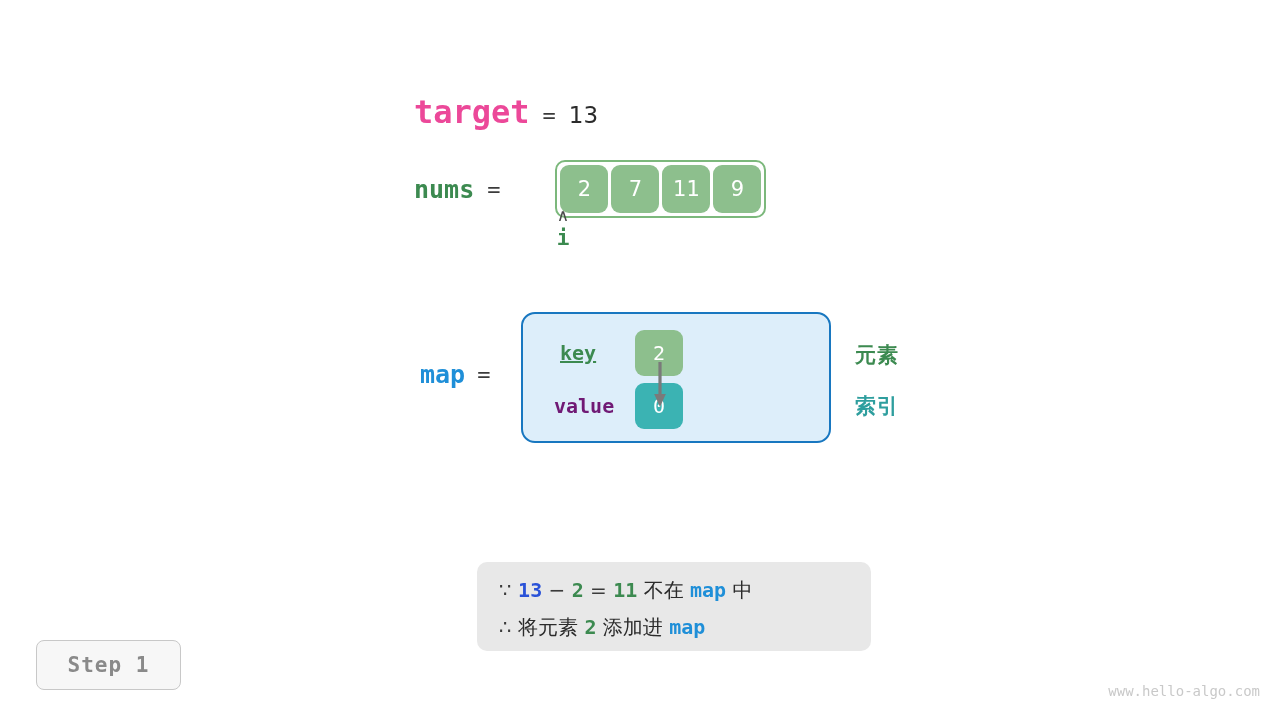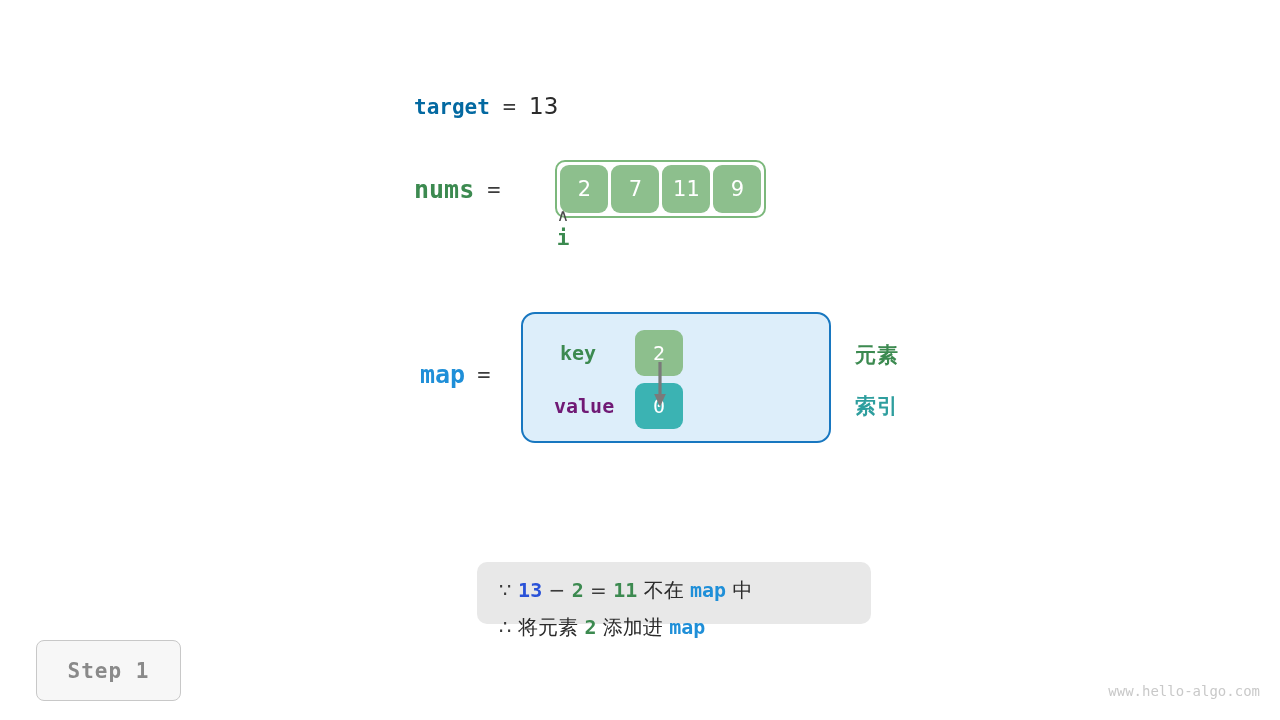--- a/index.html
+++ b/index.html
@@ -26,22 +26,22 @@
     left: 414px;
     top: 93px;
     display: flex;
     align-items: baseline;
     gap: 13px;
     white-space: pre;
   }
   .var-target {
     font-family: "DejaVu Sans Mono", monospace;
     font-weight: bold;
-    font-size: 21px;
-    color: #0369a1;
+    font-size: 32px;
+    color: #ec4899;
     letter-spacing: 0px;
   }
   .eq {
     font-family: "DejaVu Sans Mono", monospace;
     font-weight: normal;
     font-size: 22px;
     color: #3b3b3b;
   }
   .plain-num {
     font-family: "DejaVu Sans", sans-serif;
@@ -140,20 +140,21 @@
   .kv-label {
     position: absolute;
     font-family: "DejaVu Sans Mono", monospace;
     font-weight: bold;
     font-size: 20px;
   }
   #key-label {
     left: 37px;
     top: 27px;
     color: #3c8a50;
+    text-decoration: underline;
   }
   #value-label {
     left: 31px;
     top: 80px;
     color: #701a75;
   }
   .kv-cell {
     position: absolute;
     left: 112px;
     width: 48px;
@@ -217,21 +218,21 @@
     font-weight: bold;
     color: #3c8a50;
   }
 
   
   #reason-panel {
     position: absolute;
     left: 477px;
     top: 562px;
     width: 394px;
-    height: 62px;
+    height: 89px;
     background: #e8e8e8;
     border-radius: 10px;
     box-sizing: border-box;
     padding: 10px 0 0 22px;
   }
   .reason-line {
     font-family: "DejaVu Sans", sans-serif;
     font-size: 20px;
     color: #2b2b2b;
     line-height: 37px;
@@ -260,21 +261,21 @@
     font-family: "DejaVu Sans", sans-serif;
     color: #3b3b3b;
   }
 
   
   #step-badge {
     position: absolute;
     left: 36px;
     top: 640px;
     width: 145px;
-    height: 61px;
+    height: 50px;
     background: #f7f7f7;
     border: 1.5px solid #c8c8c8;
     border-radius: 8px;
     display: flex;
     align-items: center;
     justify-content: center;
     box-sizing: border-box;
   }
   #step-badge-label {
     font-family: "DejaVu Sans Mono", monospace;

